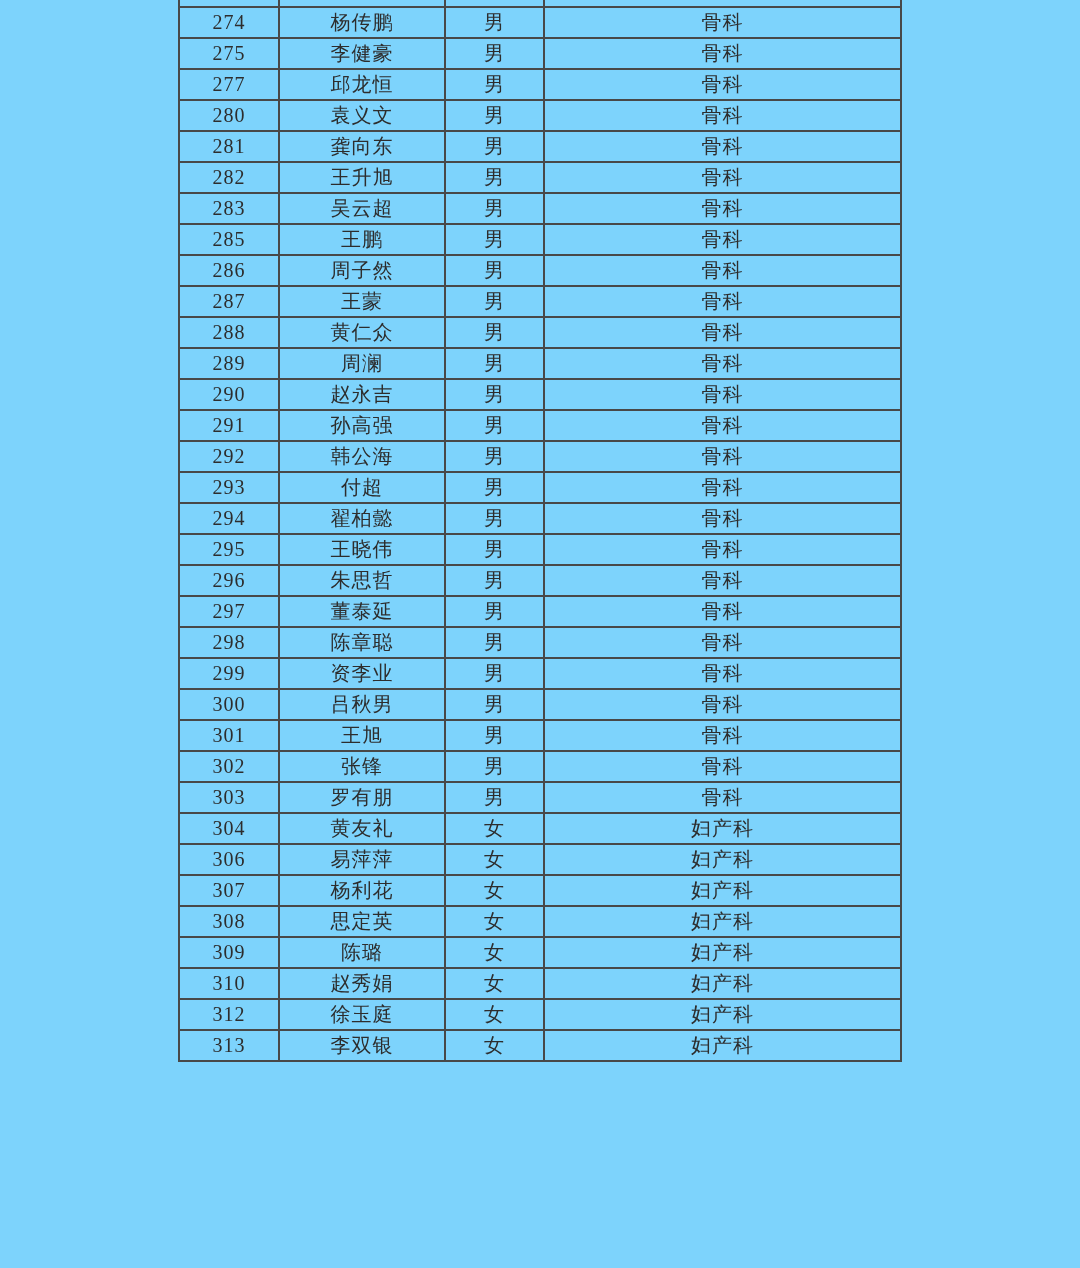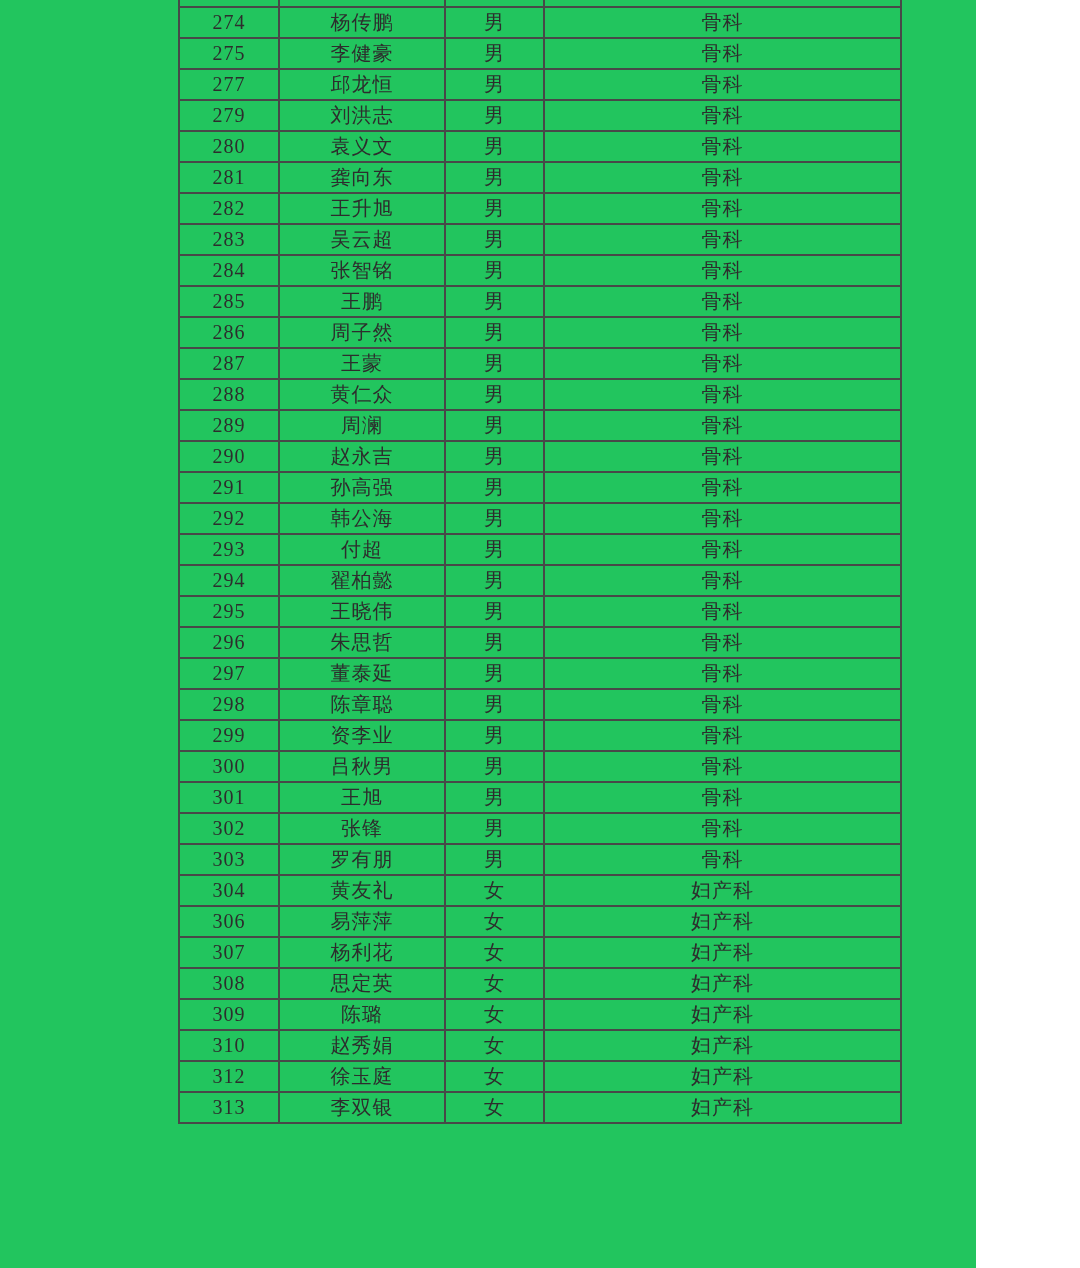--- a/index.html
+++ b/index.html
@@ -5,23 +5,23 @@
   html, body {
     margin: 0;
     padding: 0;
     width: 1080px;
     height: 1268px;
     background: #ffffff;
     overflow: hidden;
   }
   .sheet {
     position: relative;
-    width: 976px;
+    width: 1080px;
     height: 1268px;
-    background: #22c55e;
+    background: #7dd3fc;
     overflow: hidden;
   }
   table.roster {
     position: absolute;
     left: 178px;
     top: -23px;
     width: 722px;
     border-collapse: collapse;
     table-layout: fixed;
     font-family: "Liberation Serif", "DejaVu Serif", serif;
@@ -75,52 +75,40 @@
           <td>男</td>
           <td>骨科</td>
         </tr>
         <tr>
           <td class="num-cell">277</td>
           <td>邱龙恒</td>
           <td>男</td>
           <td>骨科</td>
         </tr>
         <tr>
-          <td class="num-cell">279</td>
-          <td>刘洪志</td>
-          <td>男</td>
-          <td>骨科</td>
-        </tr>
-        <tr>
           <td class="num-cell">280</td>
           <td>袁义文</td>
           <td>男</td>
           <td>骨科</td>
         </tr>
         <tr>
           <td class="num-cell">281</td>
           <td>龚向东</td>
           <td>男</td>
           <td>骨科</td>
         </tr>
         <tr>
           <td class="num-cell">282</td>
           <td>王升旭</td>
           <td>男</td>
           <td>骨科</td>
         </tr>
         <tr>
           <td class="num-cell">283</td>
           <td>吴云超</td>
-          <td>男</td>
-          <td>骨科</td>
-        </tr>
-        <tr>
-          <td class="num-cell">284</td>
-          <td>张智铭</td>
           <td>男</td>
           <td>骨科</td>
         </tr>
         <tr>
           <td class="num-cell">285</td>
           <td>王鹏</td>
           <td>男</td>
           <td>骨科</td>
         </tr>
         <tr>

